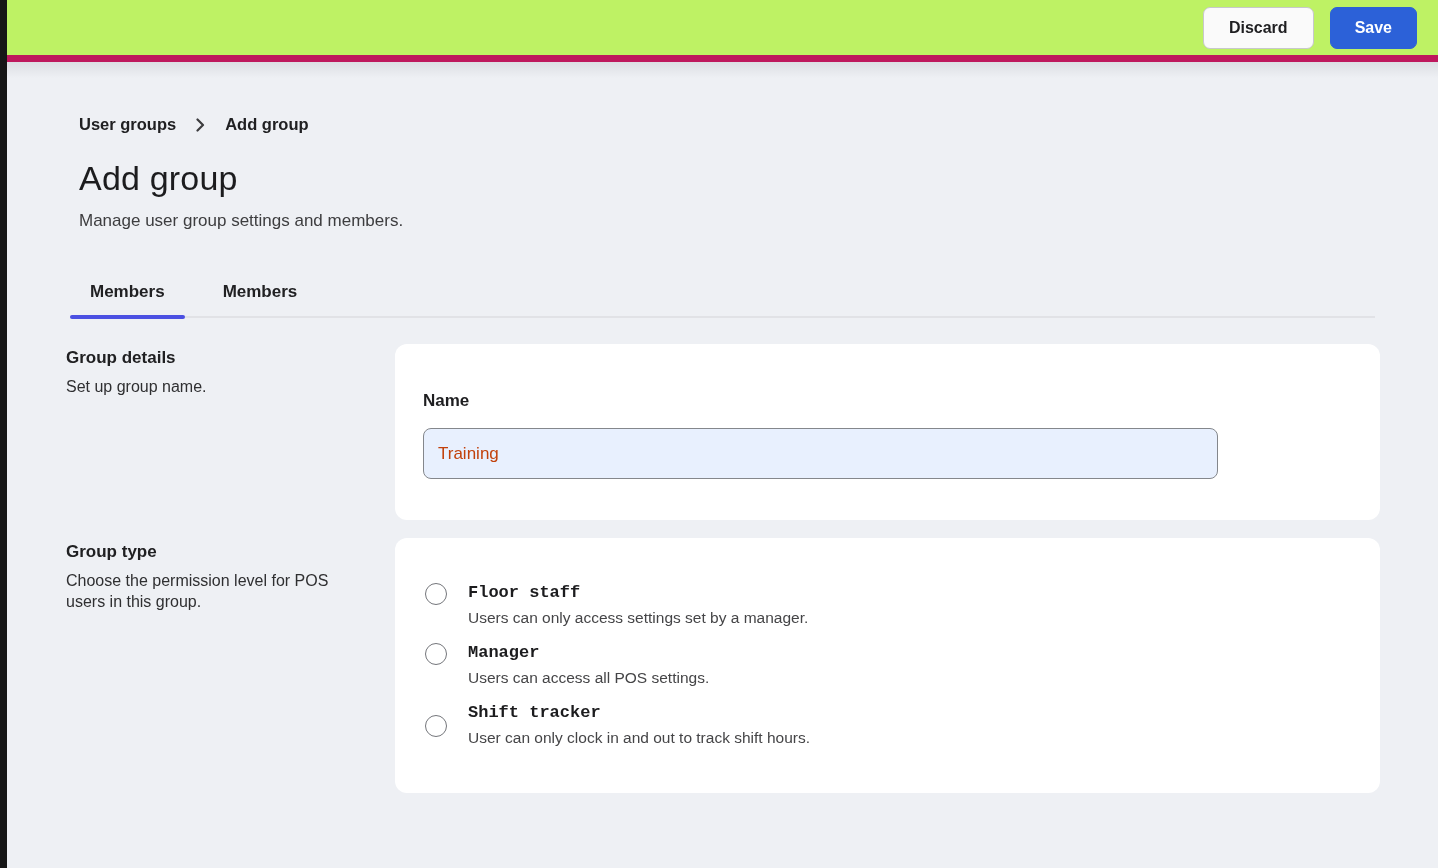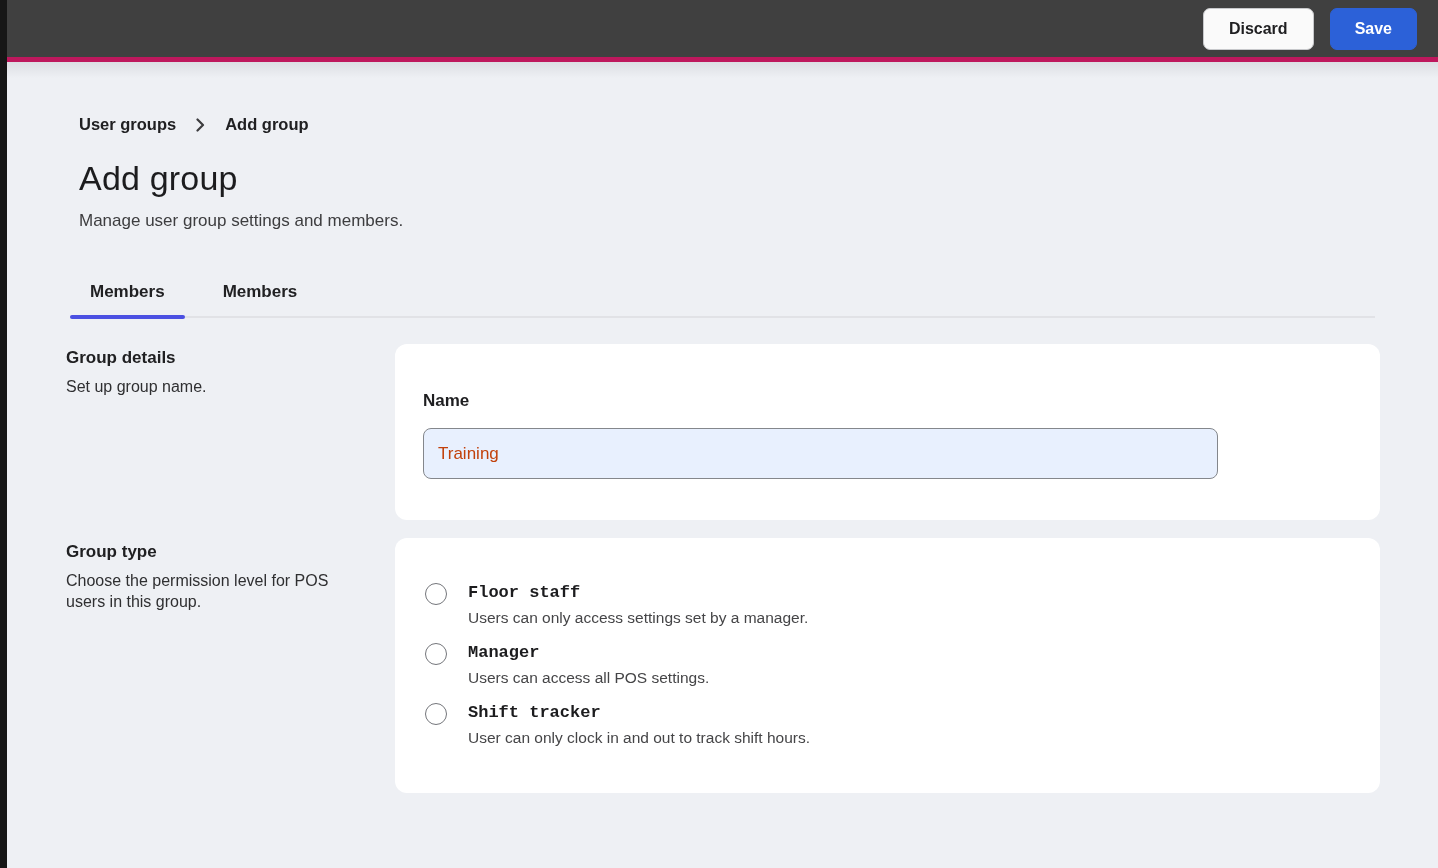--- a/index.html
+++ b/index.html
@@ -13,24 +13,24 @@
 
   
   .window-edge {
     position: absolute; left: 0; top: 0; width: 7px; height: 868px;
     background: #161616; z-index: 50;
   }
 
   
   .topbar {
     position: relative;
-    height: 62px; background: #404040;
+    height: 62px; background: #bef264;
     display: flex; align-items: center; justify-content: flex-end;
     gap: 16px; padding-right: 21px;
-    border-bottom: 5px solid #be185d;
+    border-bottom: 7px solid #be185d;
   }
   .scroll-shadow {
     height: 16px;
     background: linear-gradient(to bottom, #dcdee3, rgba(238,240,244,0));
   }
   .btn {
     font-family: inherit;
     font-size: 16px; font-weight: 700;
     border-radius: 7px; height: 42px;
     display: inline-flex; align-items: center; justify-content: center;
@@ -115,21 +115,21 @@
     font-size: 17px; color: #c2410c;
     outline: none;
     display: block;
   }
 
   .card-types { padding: 44px 34px 45px 30px; }
   .radio-row {
     display: flex; align-items: flex-start;
     margin-bottom: 14px; cursor: pointer;
   }
-  .radio-row:last-child { margin-bottom: 0; }
+  .radio-row:last-child { margin-bottom: 0; align-items: center; }
   .radio {
     width: 22px; height: 22px; border-radius: 50%;
     border: 1.5px solid #74767b; background: #ffffff;
     flex: 0 0 auto; margin-top: 1px;
     position: relative; cursor: pointer;
   }
   .radio.selected {
     border: none; background: #4a51e8;
   }
   .radio.selected::after {

